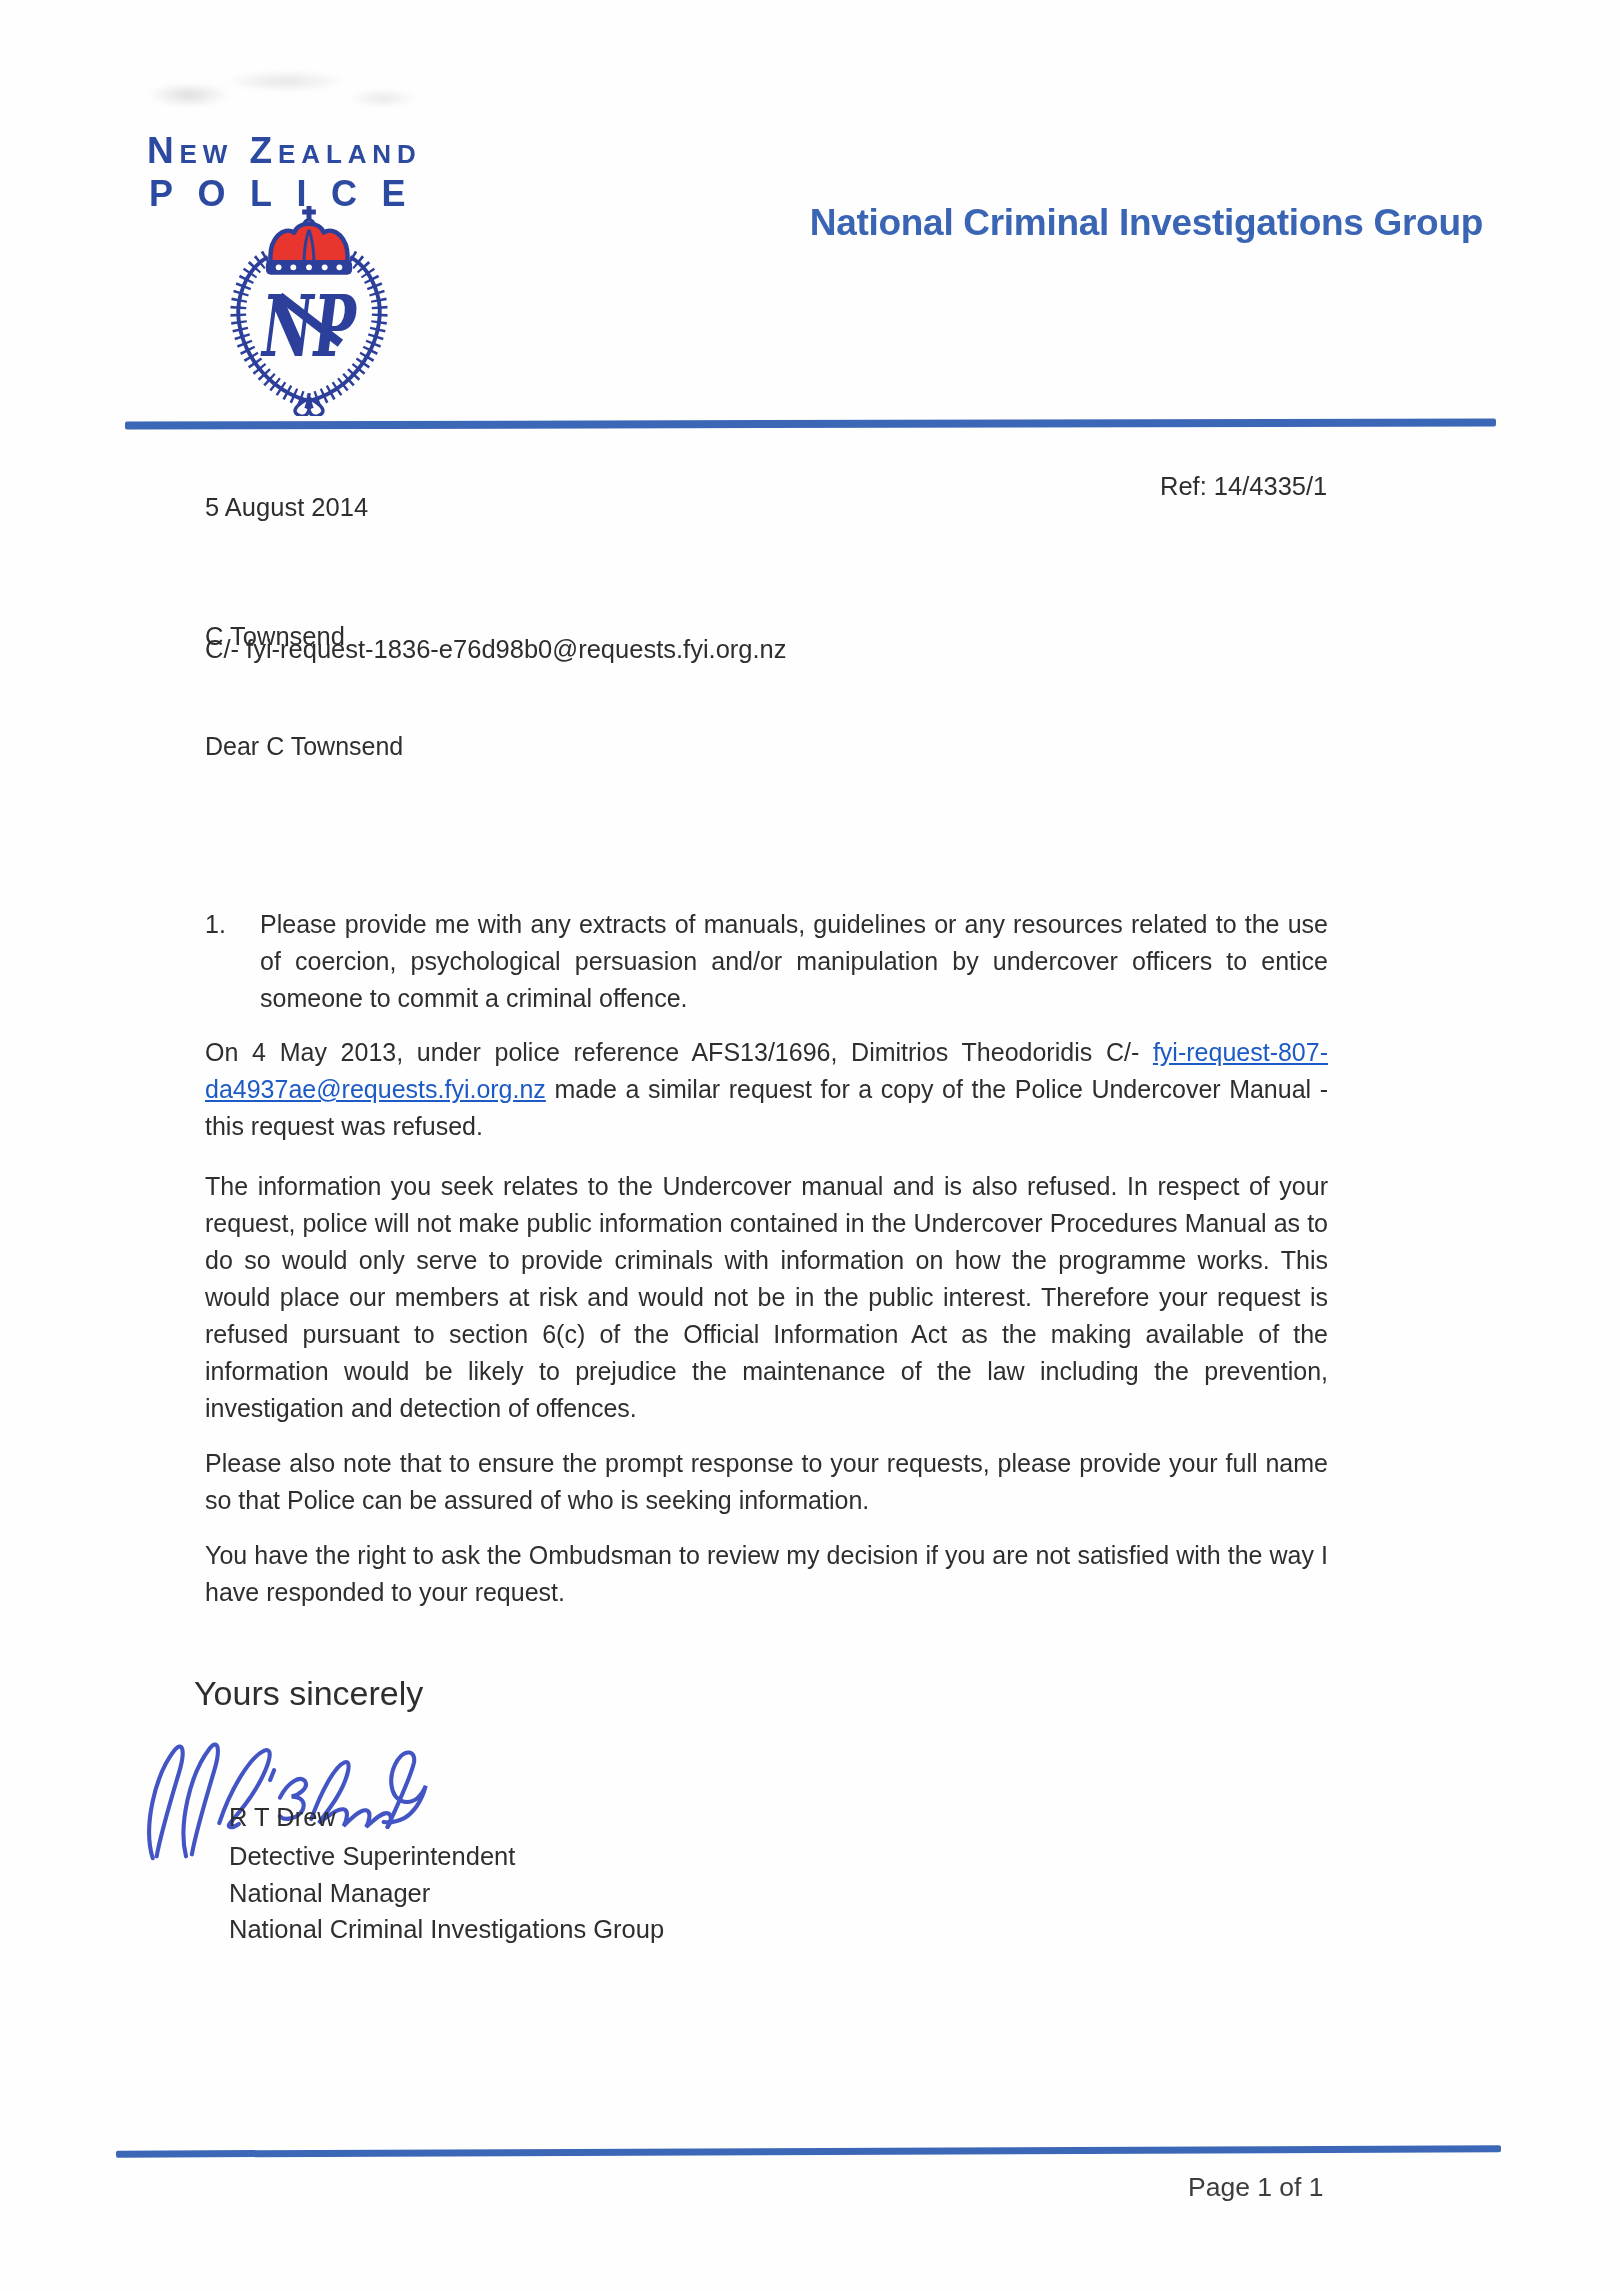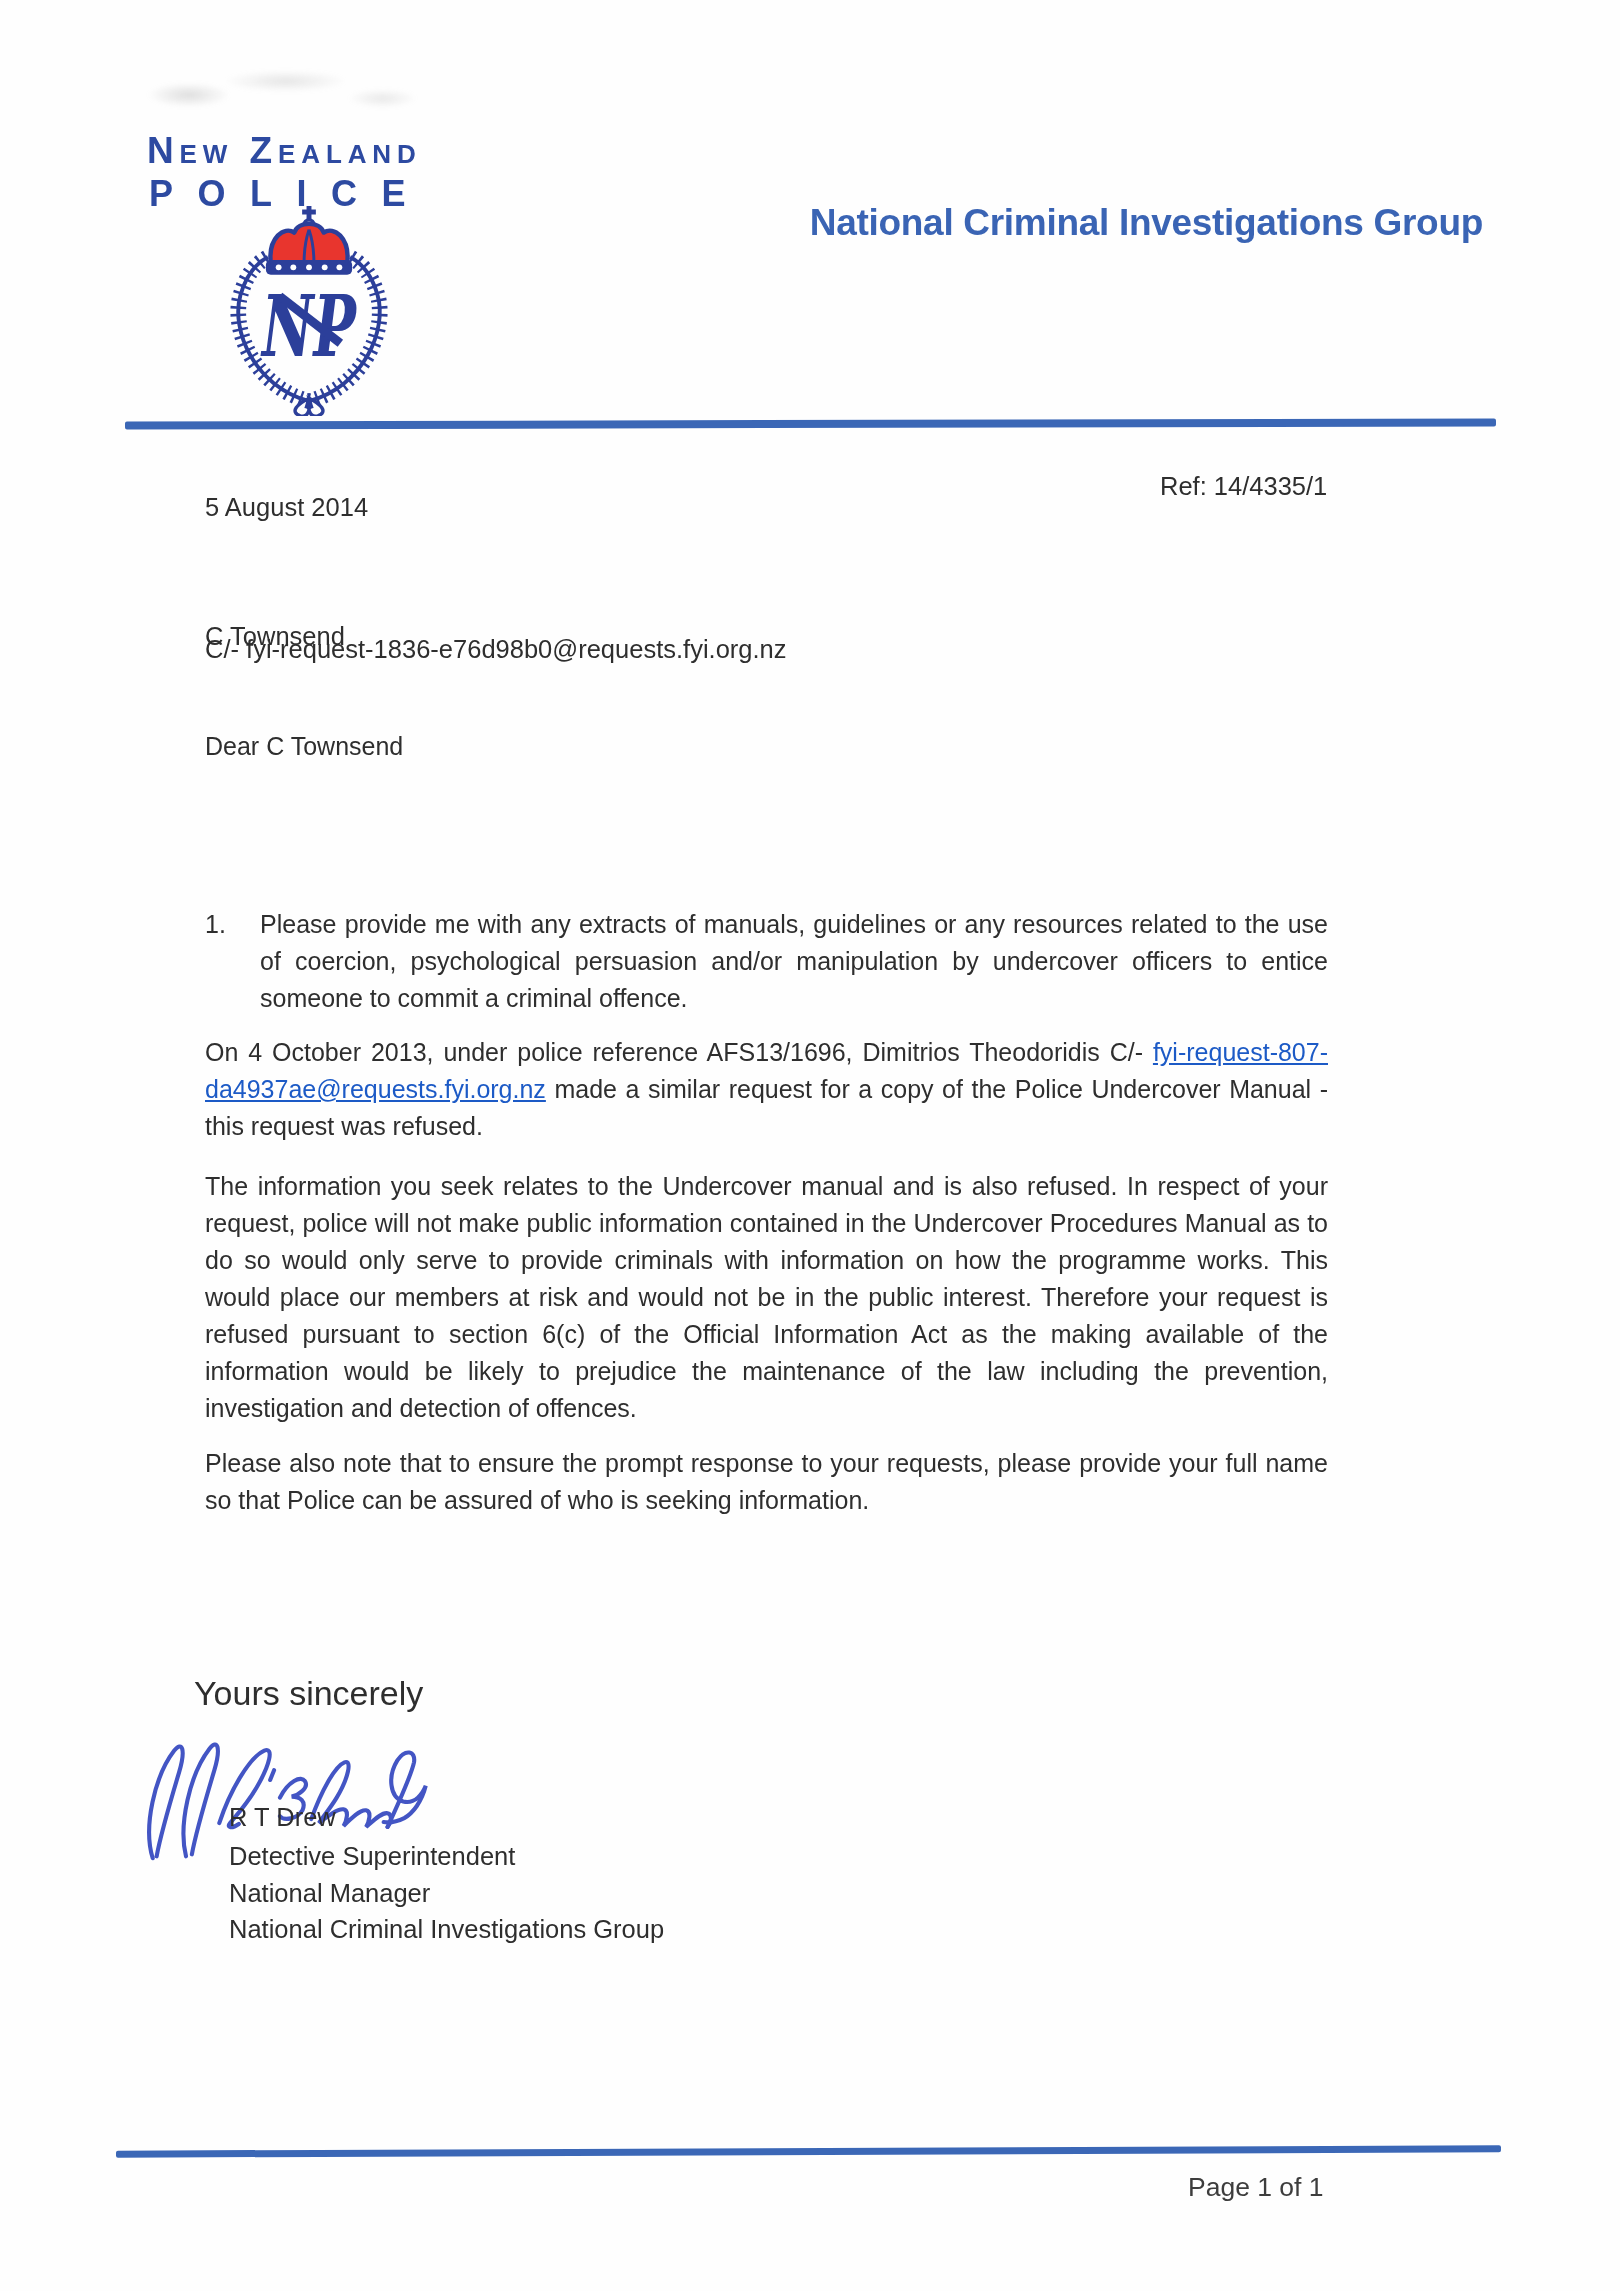--- a/index.html
+++ b/index.html
@@ -127,26 +127,27 @@
   <div class="abs recipient-careof">C/- fyi-request-1836-e76d98b0@requests.fyi.org.nz</div>
 
   <div class="abs salutation">Dear C Townsend</div>
 
 
   <div class="abs list-row">
     <span class="list-num">1.</span>
     <span class="list-text">Please provide me with any extracts of manuals, guidelines or any resources related to the use of coercion, psychological persuasion and/or manipulation by undercover officers to entice someone to commit a criminal offence.</span>
   </div>
 
-  <div class="abs body-par p-prior"><span>On 4 October 2013, under police reference AFS13/1696, Dimitrios Theodoridis C/- </span><span class="doc-link">fyi-request-807-da4937ae@requests.fyi.org.nz</span><span> made a similar request for a copy of the Police Undercover Manual - this request was refused.</span></div>
+  <div class="abs body-par p-prior"><span>On 4 May 2013, under police reference AFS13/1696, Dimitrios Theodoridis C/- </span><span class="doc-link">fyi-request-807-da4937ae@requests.fyi.org.nz</span><span> made a similar request for a copy of the Police Undercover Manual - this request was refused.</span></div>
 
   <div class="abs body-par p-refusal">The information you seek relates to the Undercover manual and is also refused. In respect of your request, police will not make public information contained in the Undercover Procedures Manual as to do so would only serve to provide criminals with information on how the programme works. This would place our members at risk and would not be in the public interest.  Therefore your request is refused pursuant to section 6(c) of the Official Information Act as the making available of the information would be likely to prejudice the maintenance of the law including the prevention, investigation and detection of offences.</div>
 
   <div class="abs body-par p-fullname">Please also note that to ensure the prompt response to your requests, please provide your full name so that Police can be assured of who is seeking information.</div>
 
+  <div class="abs body-par p-ombudsman">You have the right to ask the Ombudsman to review my decision if you are not satisfied with the way I have responded to your request.</div>
 
   <div class="abs valediction">Yours sincerely</div>
 
   <svg class="abs signature" width="304" height="137" viewBox="0 0 310 140">
     <g fill="none" stroke="#4355c4" stroke-width="4.2" stroke-linecap="round">
       <path d="M 28,128 C 18,96 30,44 50,18 C 58,8 62,16 55,40 C 46,70 36,104 32,126"></path>
       <path d="M 62,126 C 54,94 66,42 86,16 C 94,6 98,14 91,38 C 82,68 72,102 68,124"></path>
       <path d="M 96,92 C 108,56 128,24 142,18 C 152,14 148,32 134,56 C 124,73 112,86 107,92 C 103,97 109,98 116,93"></path>
       <path d="M 148,48 l 4,-10"></path>
       <path d="M 158,66 C 166,50 180,42 184,50 C 187,56 178,63 170,65 C 179,65 185,70 181,79 C 176,88 162,90 158,85"></path>

